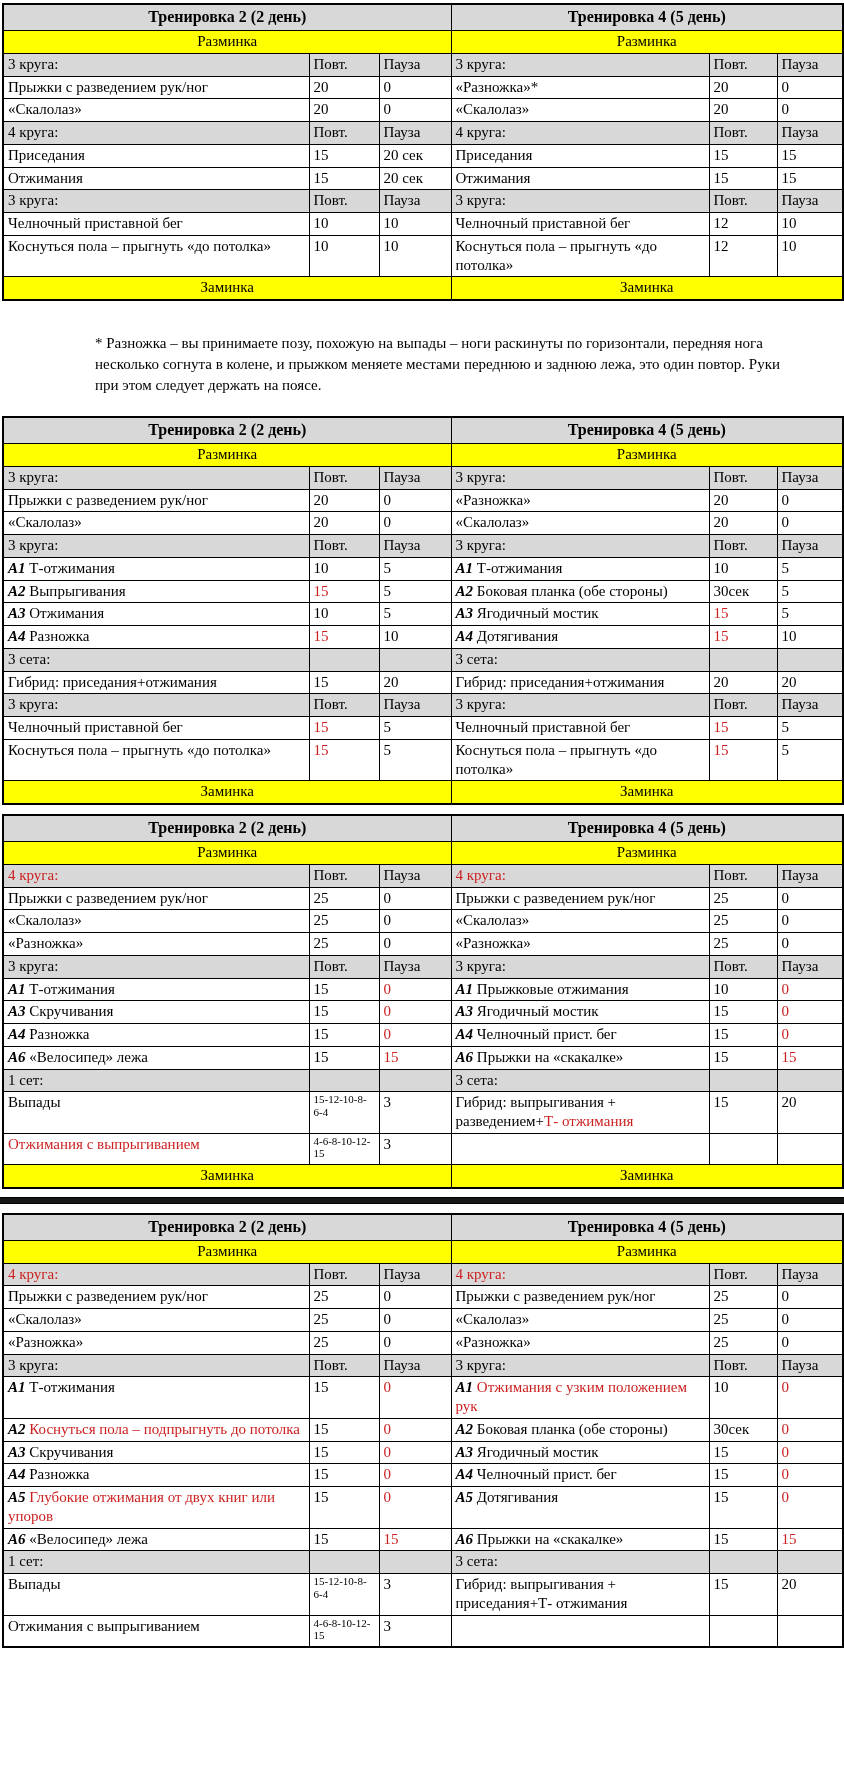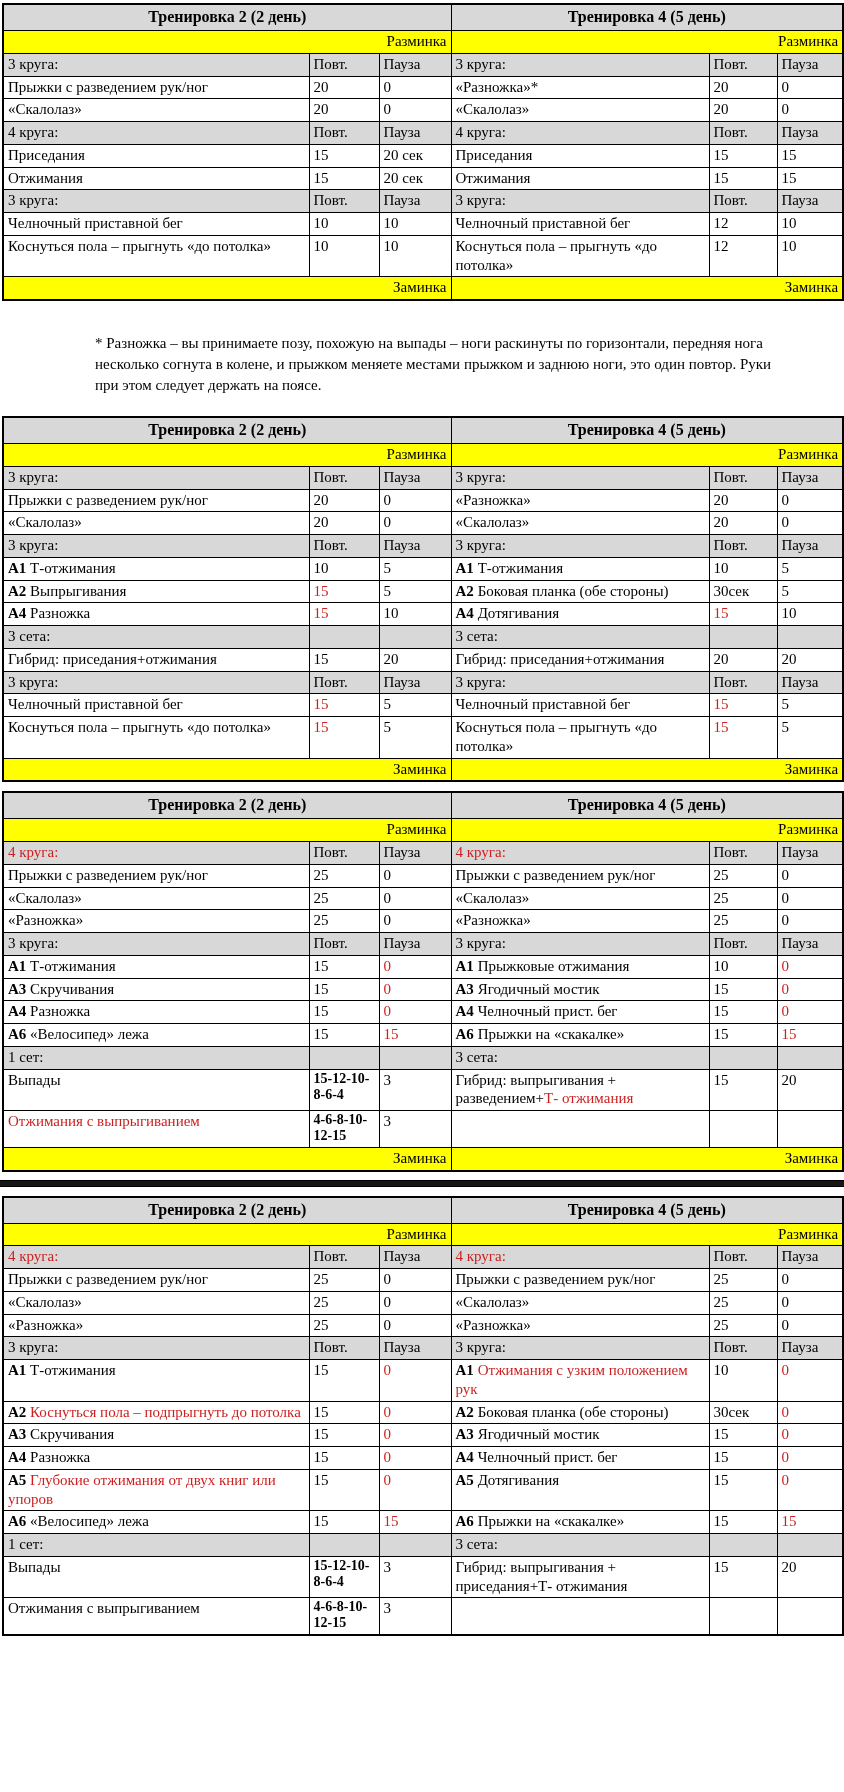--- a/index.html
+++ b/index.html
@@ -27,26 +27,26 @@
   }
   tr.title td{
     background:var(--grey);
     font-weight:bold;
     text-align:center;
     font-size:16px;
     padding-top:2px; padding-bottom:3px;
   }
   tr.band td{
     background:var(--yellow);
-    text-align:right;
+    text-align:center;
   }
   tr.sec td{ background:var(--grey); }
   .red{ color:var(--red); }
-  .b{ font-weight:bold; }
-  .small{ font-size:14px; line-height:1.15; display:inline-block;font-weight:bold; }
+  .b{ font-weight:bold;font-style:italic; }
+  .small{ font-size:11px; line-height:1.15; display:inline-block; }
   .note{
     margin:32px 58px 20px 95px;
     line-height:1.4;
   }
   .pagebreak{
     height:5px;
     background:#161616;
     margin:8px 0 9px 0;
     border-top:1px solid #000;
     border-bottom:1px solid #000;
@@ -146,21 +146,21 @@
           <td><span>Коснуться пола – прыгнуть «до потолка»</span></td>
           <td><span>12</span></td>
           <td><span>10</span></td>
         </tr>
         <tr class="band">
           <td colspan="3">Заминка</td>
           <td colspan="3">Заминка</td>
         </tr>
       </tbody>
     </table>
-    <p class="note">* Разножка – вы принимаете позу, похожую на выпады – ноги раскинуты по горизонтали, передняя нога несколько согнута в колене, и прыжком меняете местами прыжком и заднюю ноги, это один повтор. Руки при этом следует держать на поясе.</p>
+    <p class="note">* Разножка – вы принимаете позу, похожую на выпады – ноги раскинуты по горизонтали, передняя нога несколько согнута в колене, и прыжком меняете местами переднюю и заднюю лежа, это один повтор. Руки при этом следует держать на поясе.</p>
     <table class="wt">
       <colgroup>
         <col style="width: 306px;">
         <col style="width: 70px;">
         <col style="width: 72px;">
         <col style="width: 258px;">
         <col style="width: 68px;">
         <col style="width: 66px;">
       </colgroup>
       <tbody>
@@ -211,20 +211,28 @@
           <td><span class="b">A1 </span><span>Т-отжимания</span></td>
           <td><span>10</span></td>
           <td><span>5</span></td>
         </tr>
         <tr>
           <td><span class="b">A2 </span><span>Выпрыгивания</span></td>
           <td><span class="red">15</span></td>
           <td><span>5</span></td>
           <td><span class="b">A2 </span><span>Боковая планка (обе стороны)</span></td>
           <td><span>30сек</span></td>
+          <td><span>5</span></td>
+        </tr>
+        <tr>
+          <td><span class="b">A3 </span><span>Отжимания</span></td>
+          <td><span>10</span></td>
+          <td><span>5</span></td>
+          <td><span class="b">A3 </span><span>Ягодичный мостик</span></td>
+          <td><span class="red">15</span></td>
           <td><span>5</span></td>
         </tr>
         <tr>
           <td><span class="b">A4 </span><span>Разножка</span></td>
           <td><span class="red">15</span></td>
           <td><span>10</span></td>
           <td><span class="b">A4 </span><span>Дотягивания</span></td>
           <td><span class="red">15</span></td>
           <td><span>10</span></td>
         </tr>

